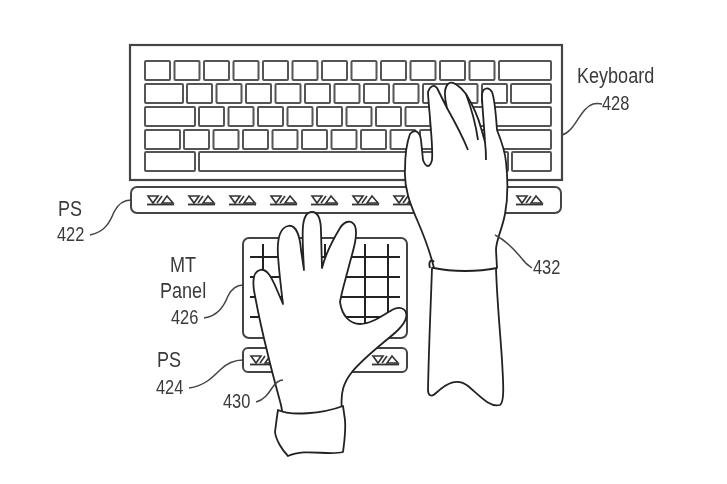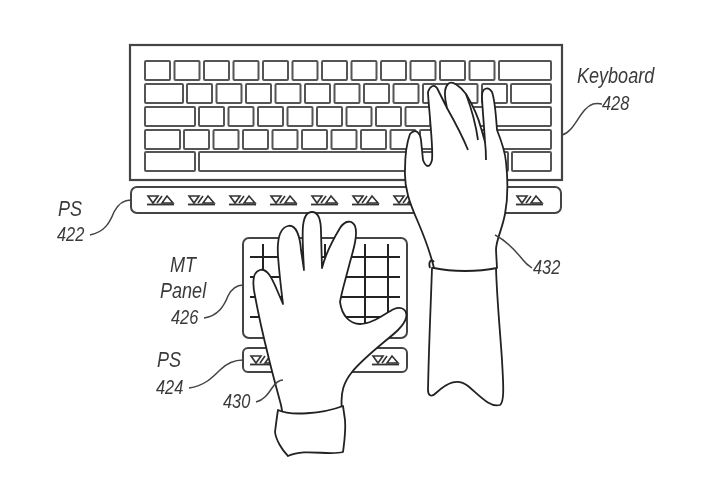--- a/index.html
+++ b/index.html
@@ -1,17 +1,17 @@
 <!DOCTYPE html>
 <html><head>
   <meta charset="utf-8">
   <style>
     html, body { margin: 0; padding: 0; background: #ffffff; }
     body { width: 727px; height: 484px; overflow: hidden; position: relative; }
-    #stage { position: absolute; left: 0; top: 0; width: 727px; height: 484px; font-style: italic; }
+    #stage { position: absolute; left: 0; top: 0; width: 727px; height: 484px; }
     svg { position: absolute; left: 0; top: 0; }
     .label {
       position: absolute;
       font-family: "Liberation Sans", "DejaVu Sans", sans-serif;
       color: #3a3a3a;
       white-space: nowrap;
       line-height: 1;
       transform: scaleX(0.82);
       transform-origin: left top;
     }

